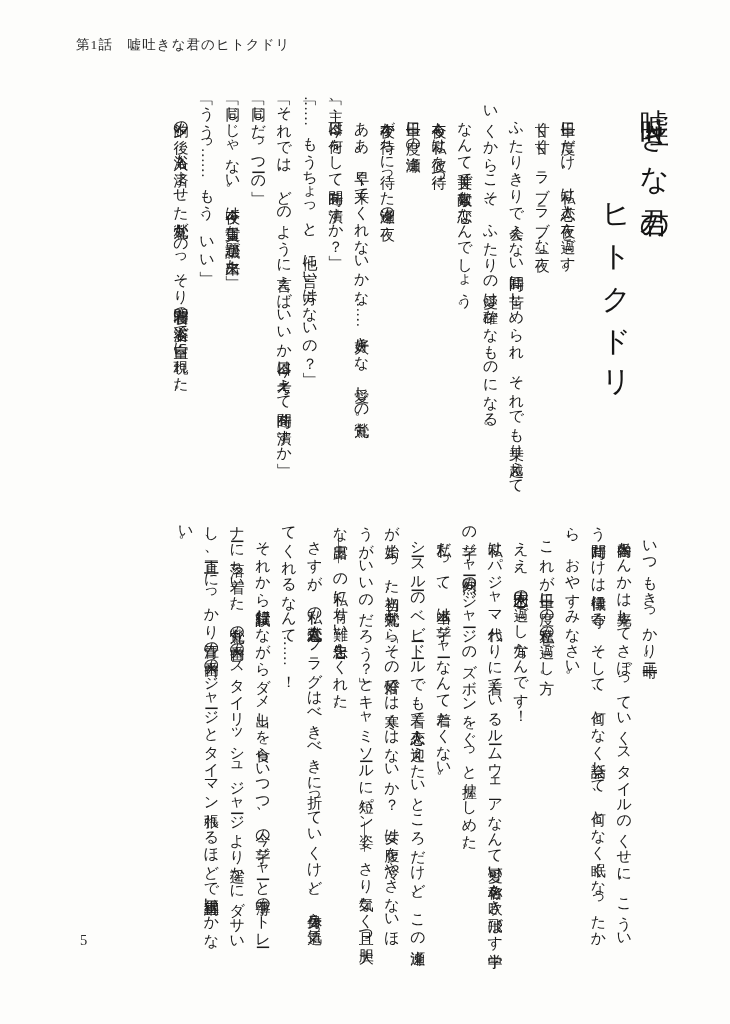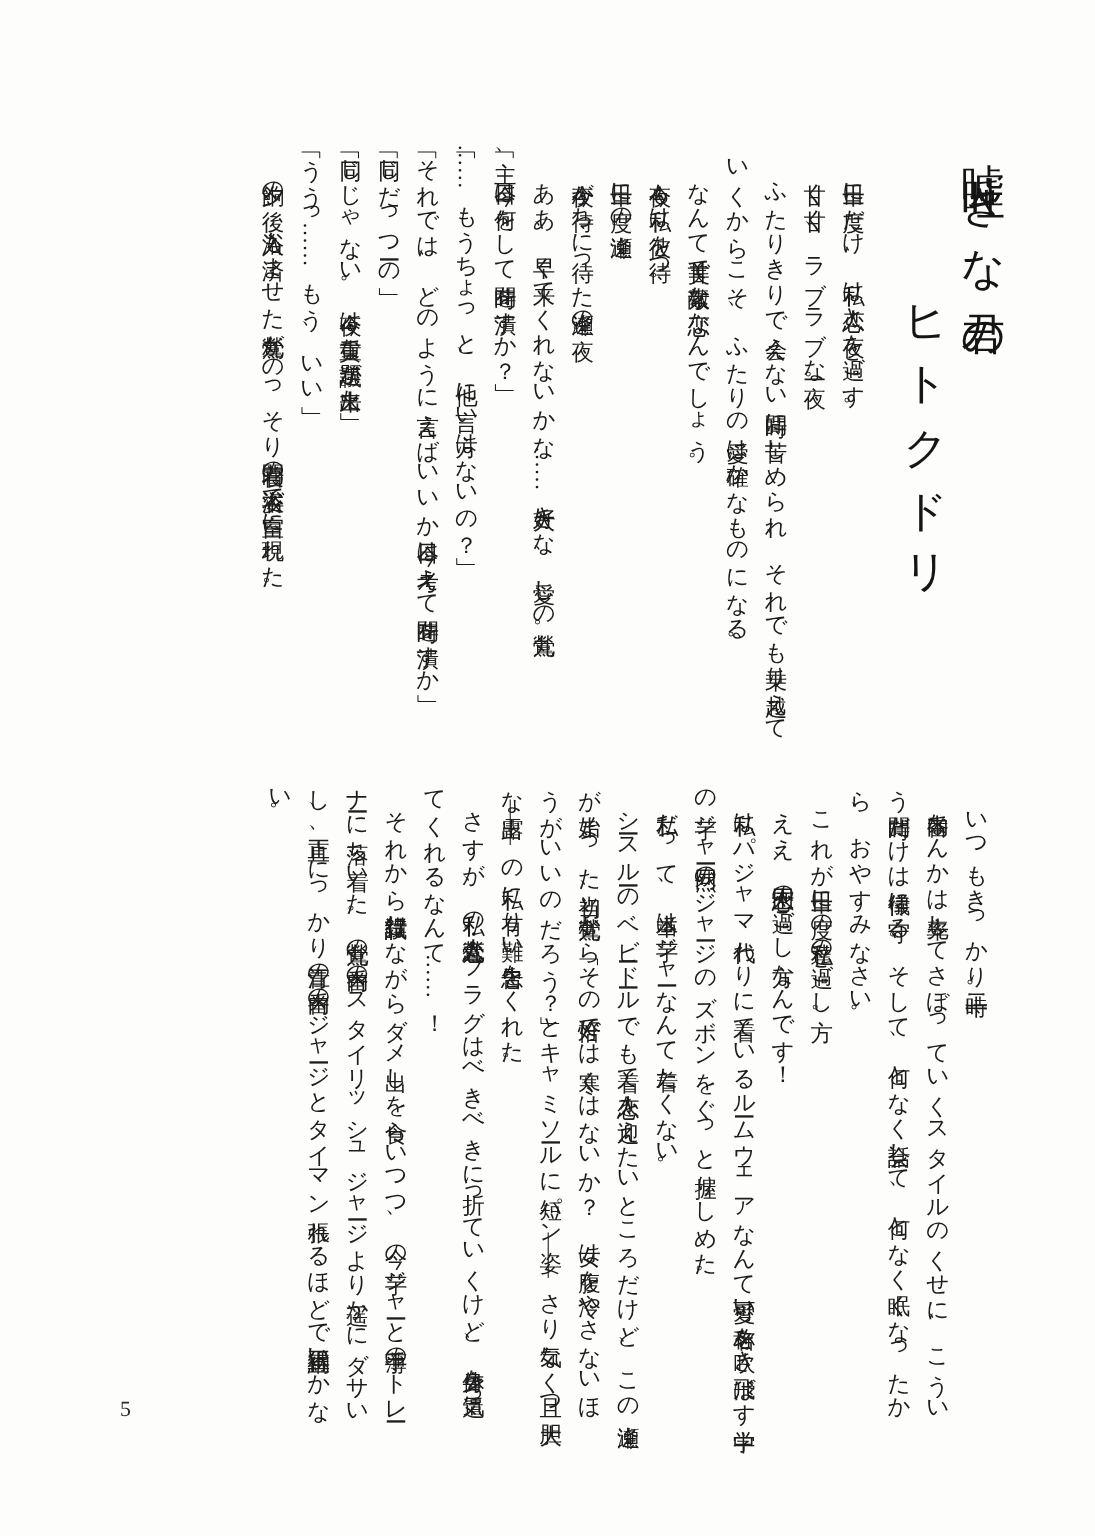--- a/index.html
+++ b/index.html
@@ -54,20 +54,21 @@
     top: 932px;
     font-size: 14.5px;
     color: #2a2a2a;
   }
 </style>
 </head>
 <body>
 
 <div class="page">
 
+  <div class="running-header">第1話　嘘吐きな君のヒトクドリ</div>
 
   <div class="book-title">
     <div class="line1">嘘吐きな君の</div>
     <div class="line2">ヒトクドリ</div>
   </div>
 
   <div class="vtext section1">
     <p class="indent">十日に一度だけ、私は恋人と夜を過ごす。</p>
     <p class="indent">甘く甘く、ラブラブな一夜。</p>
     <p class="indent">ふたりきりで会えない時間に苦しめられ、それでも乗り越えていくからこそ、ふたりの愛は確かなものになる。</p>

